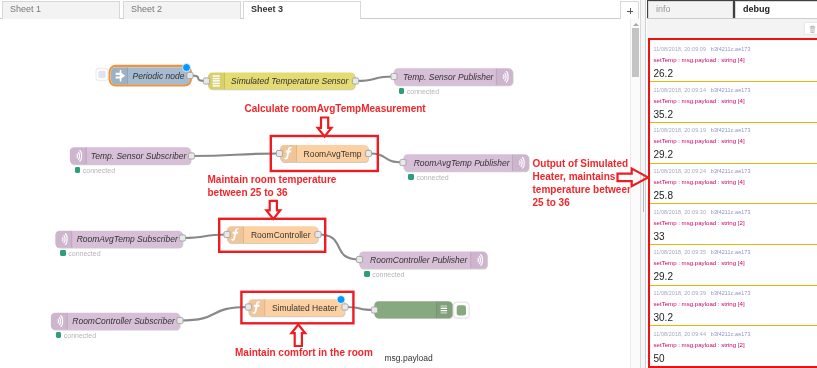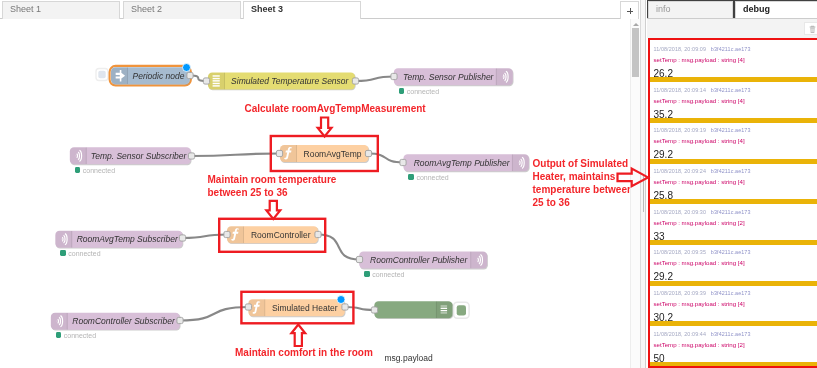--- a/index.html
+++ b/index.html
@@ -43,21 +43,21 @@
   
   .sidebar { position:absolute; left:647px; top:0; width:170px; height:368px; background:#fff;}
   .sbtabs{position:absolute;left:0;top:0;width:170px;height:19px;background:#404040;}
   .sbtabs:after{content:"";position:absolute;left:0;bottom:0;width:170px;height:1px;background:#ccc;}
   .sbtab{position:absolute;top:1px;height:18px;background:#f3f3f3;border:1px solid #d7d7d7;border-bottom:none;color:#999;font-size:9px;line-height:14px;padding-left:7px;}
   .sbtab.active{background:#fff;color:#222;font-weight:bold;}
   .sbtoolbar{position:absolute;left:0;top:19px;width:170px;height:19px;background:#f3f3f3;}
   .trashbtn{position:absolute;left:156.7px;top:3.3px;width:22px;height:13px;background:#fff;border:1px solid #e8e8e8;}
   .trashicon{position:absolute;left:3px;top:0.6px;width:9px;height:11px;}
   .msglist{position:absolute;left:1px;top:41.5px;width:169px;height:327px;overflow:hidden;background:#fff;}
-  .msg{position:relative;height:40.7px;border-bottom:5px solid #eab308;padding:3.5px 4px 0 5.5px;}
+  .msg{position:relative;height:40.7px;border-bottom:1px solid #eab308;padding:3.5px 4px 0 5.5px;}
   .msg .meta{font-size:5.4px;color:#a3a7c2;letter-spacing:0.1px;white-space:nowrap;height:9px;line-height:9px;}
   .msg .meta .nid{color:#8f92c8;}
   .msg .topic{font-size:6.1px;color:#cc0066;white-space:nowrap;margin-top:1px;height:9px;line-height:9px;}
   .msg .val{font-size:10px;color:#222;margin-top:4px;line-height:11px;}
   .redpanel{position:absolute;left:648px;top:38px;width:169px;height:330px;border:2px solid #ee1111;border-right:none;pointer-events:none;}
   .overlay{position:absolute;left:0;top:0;width:817px;height:368px;pointer-events:none;}
 </style>
 </head>
 <body>
 

